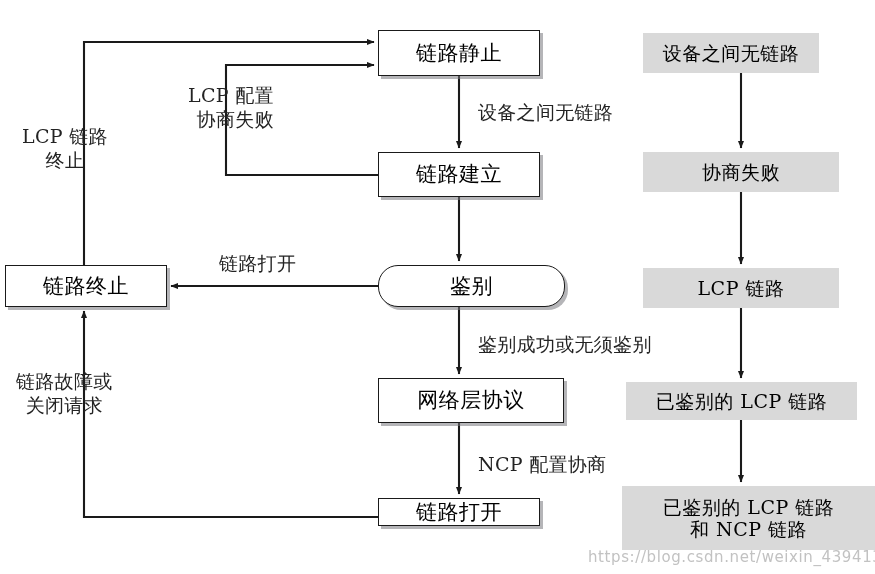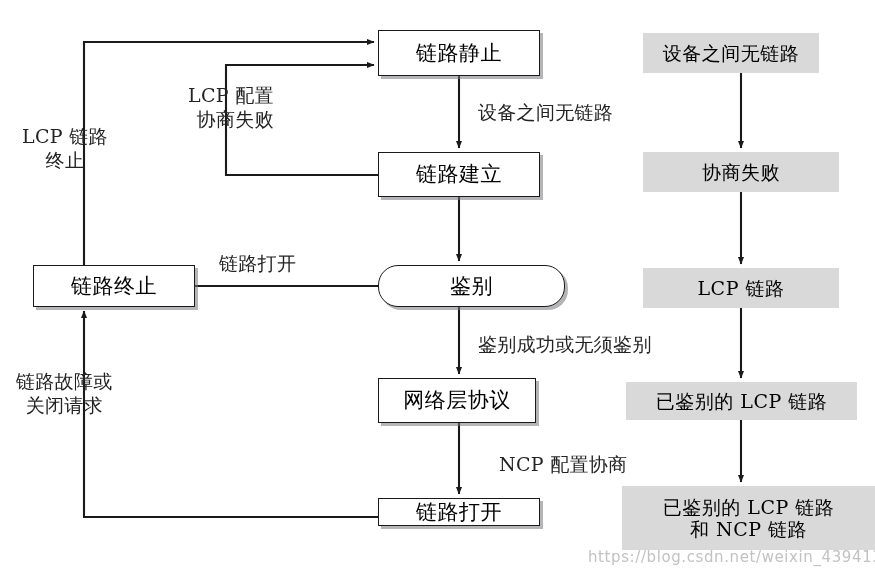--- a/index.html
+++ b/index.html
@@ -103,29 +103,29 @@
   </div>
 
   <div class="node state-box" style="left:378px;top:152px;width:162px;height:45px;">
     <span>链路建立</span>
   </div>
 
   <div class="node state-box" style="left:378px;top:265px;width:187px;height:42px;border-radius:20px;">
     <span>鉴别</span>
   </div>
 
-  <div class="node state-box" style="left:378px;top:378px;width:158px;height:45px;">
+  <div class="node state-box" style="left:378px;top:378px;width:186px;height:45px;">
     <span>网络层协议</span>
   </div>
 
   <div class="node state-box" style="left:378px;top:498px;width:162px;height:28px;">
     <span>链路打开</span>
   </div>
 
-  <div class="node state-box" style="left:5px;top:265px;width:162px;height:42px;margin-left:28px;">
+  <div class="node state-box" style="left:5px;top:265px;width:162px;height:42px;">
     <span>链路终止</span>
   </div>
 
   <div class="node phase-box" style="left:643px;top:33px;width:176px;height:40px;">
     <span>设备之间无链路</span>
   </div>
 
   <div class="node phase-box" style="left:643px;top:152px;width:196px;height:40px;">
     <span>协商失败</span>
   </div>
@@ -141,21 +141,21 @@
   <div class="node phase-box" style="left:622px;top:486px;width:253px;height:64px;">
     <span>已鉴别的 LCP 链路
 和 NCP 链路</span>
   </div>
 
   <div class="edge-label" style="left:478px;top:101px;">设备之间无链路</div>
 
 
   <div class="edge-label" style="left:478px;top:333px;">鉴别成功或无须鉴别</div>
 
-  <div class="edge-label" style="left:478px;top:453px;margin-left:21px;">NCP 配置协商</div>
+  <div class="edge-label" style="left:478px;top:453px;">NCP 配置协商</div>
 
   <div class="edge-label" style="left:188px;top:84px;text-align:right;">LCP 配置
 协商失败</div>
 
   <div class="edge-label" style="left:22px;top:125px;">LCP 链路
 终止</div>
 
   <div class="edge-label" style="left:219px;top:252px;">链路打开</div>
 
   <div class="edge-label" style="left:16px;top:370px;text-align:center;">链路故障或

